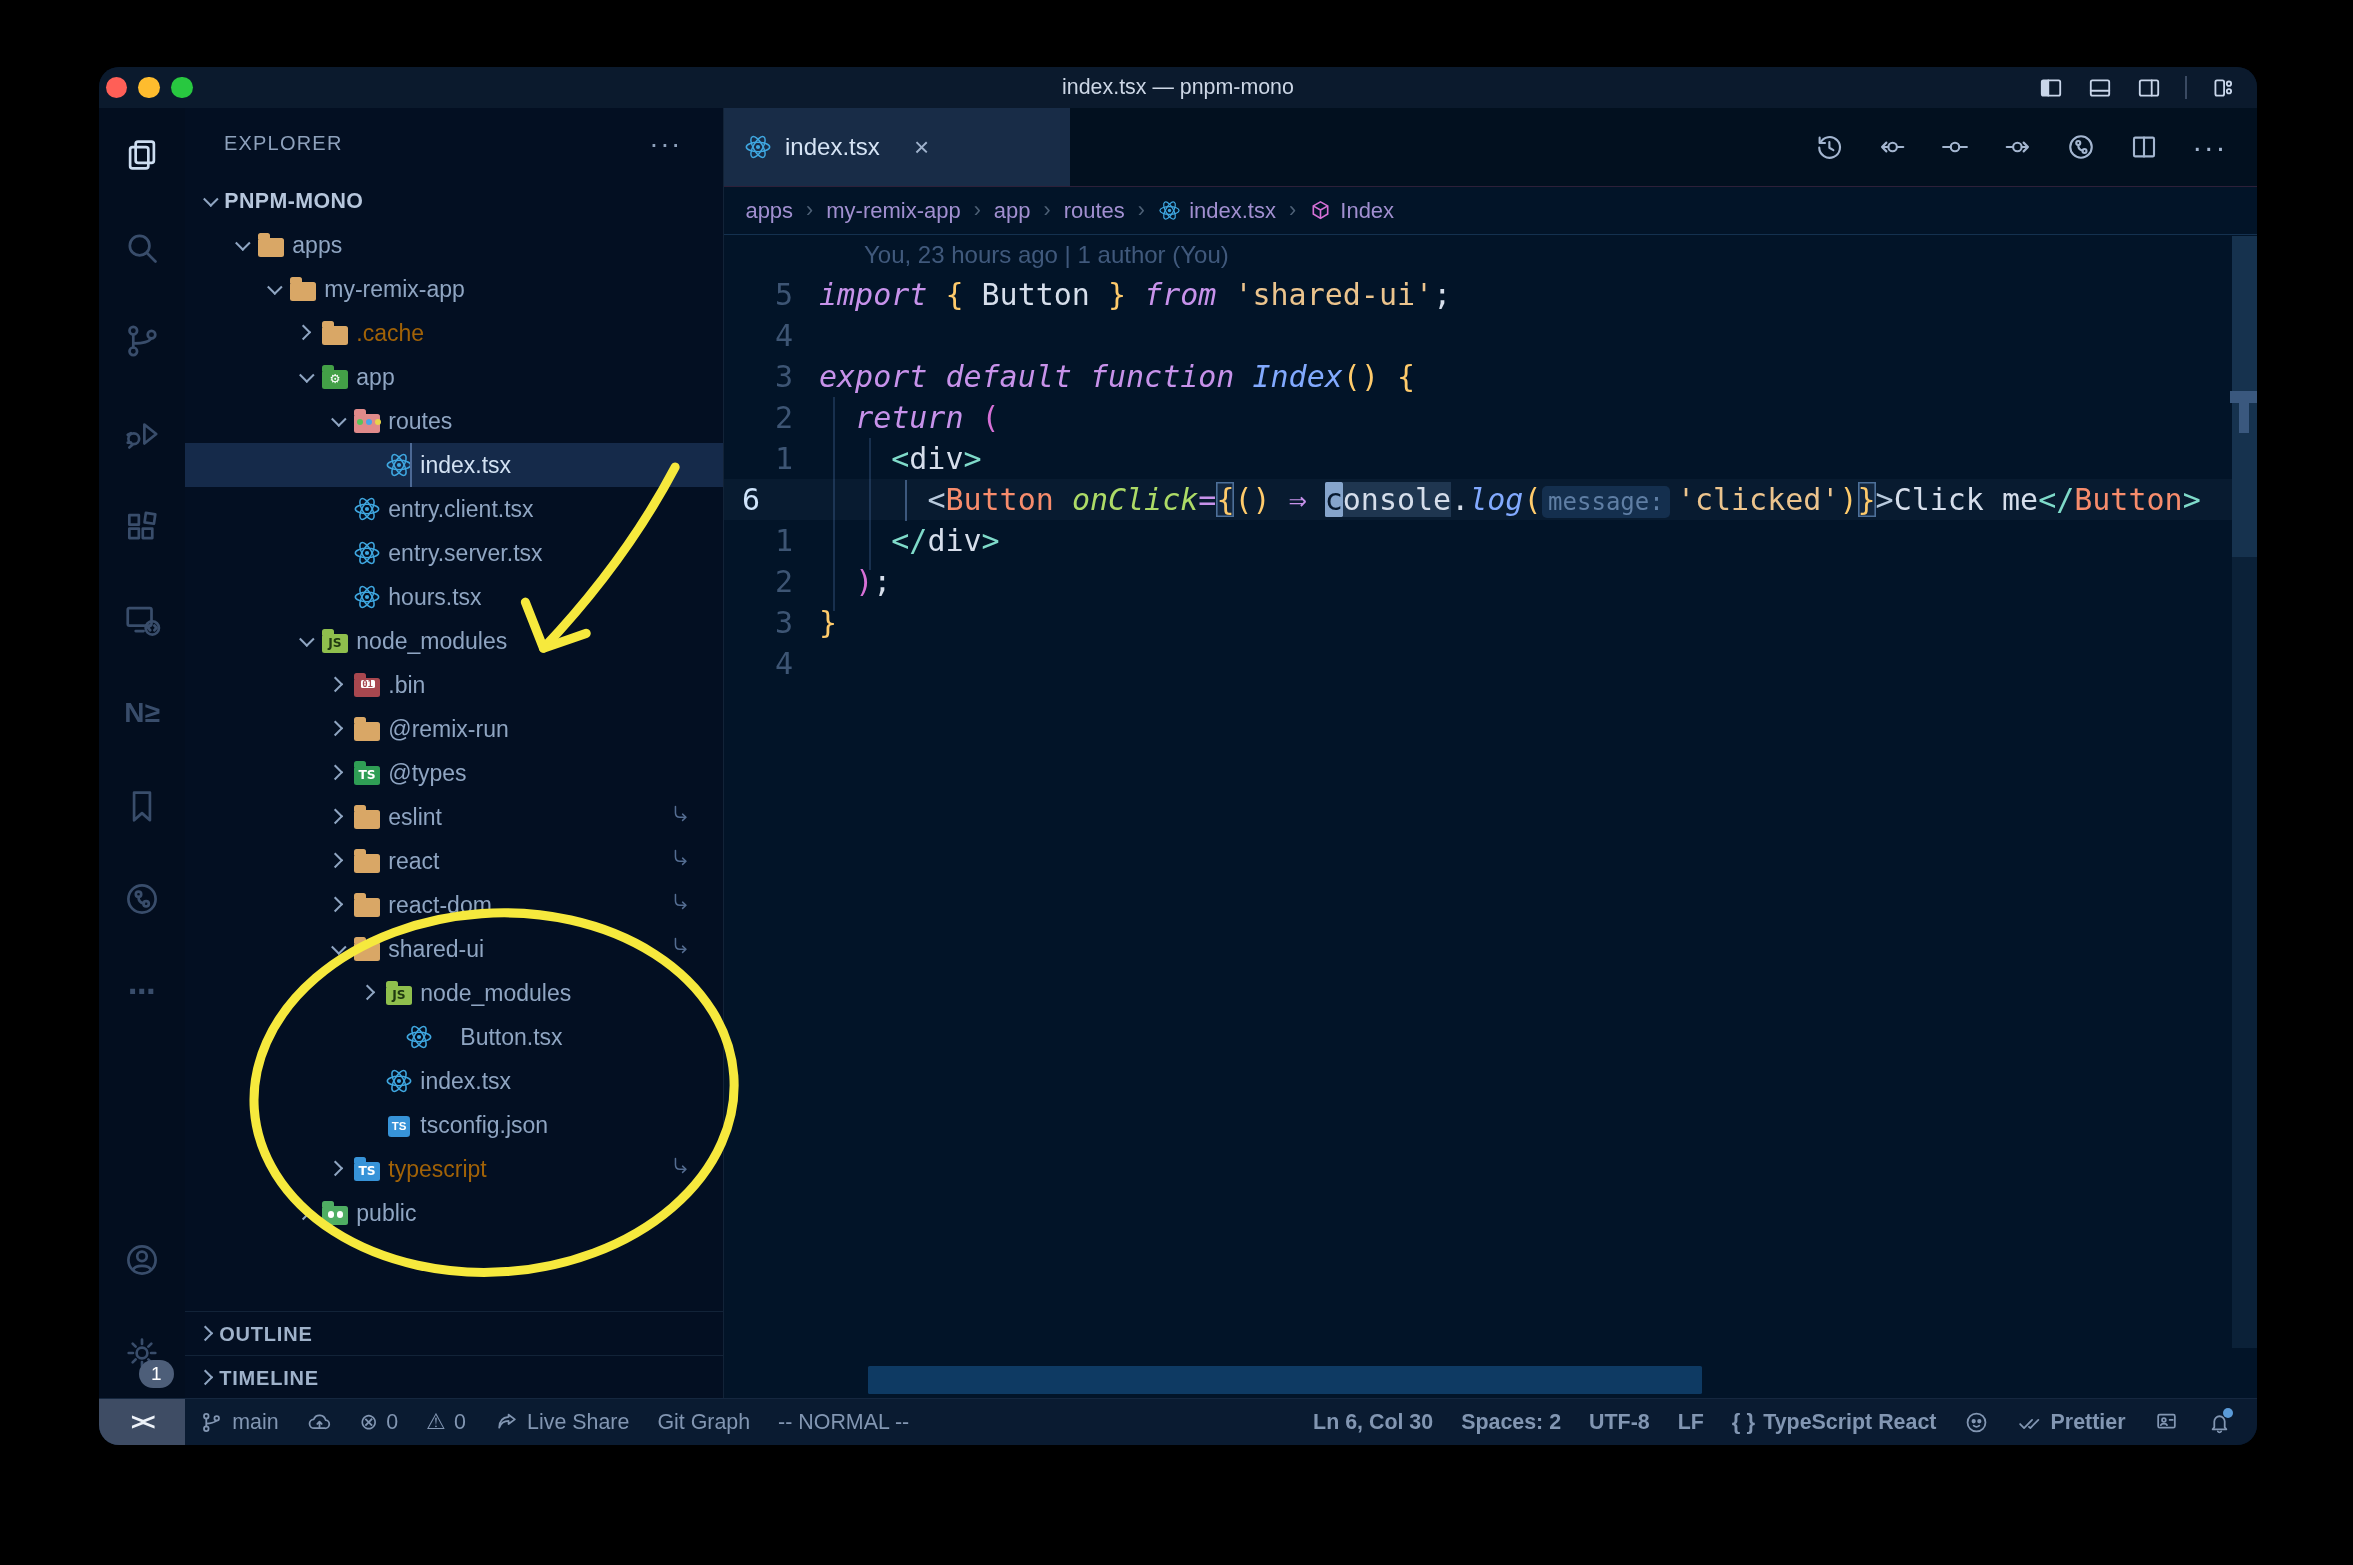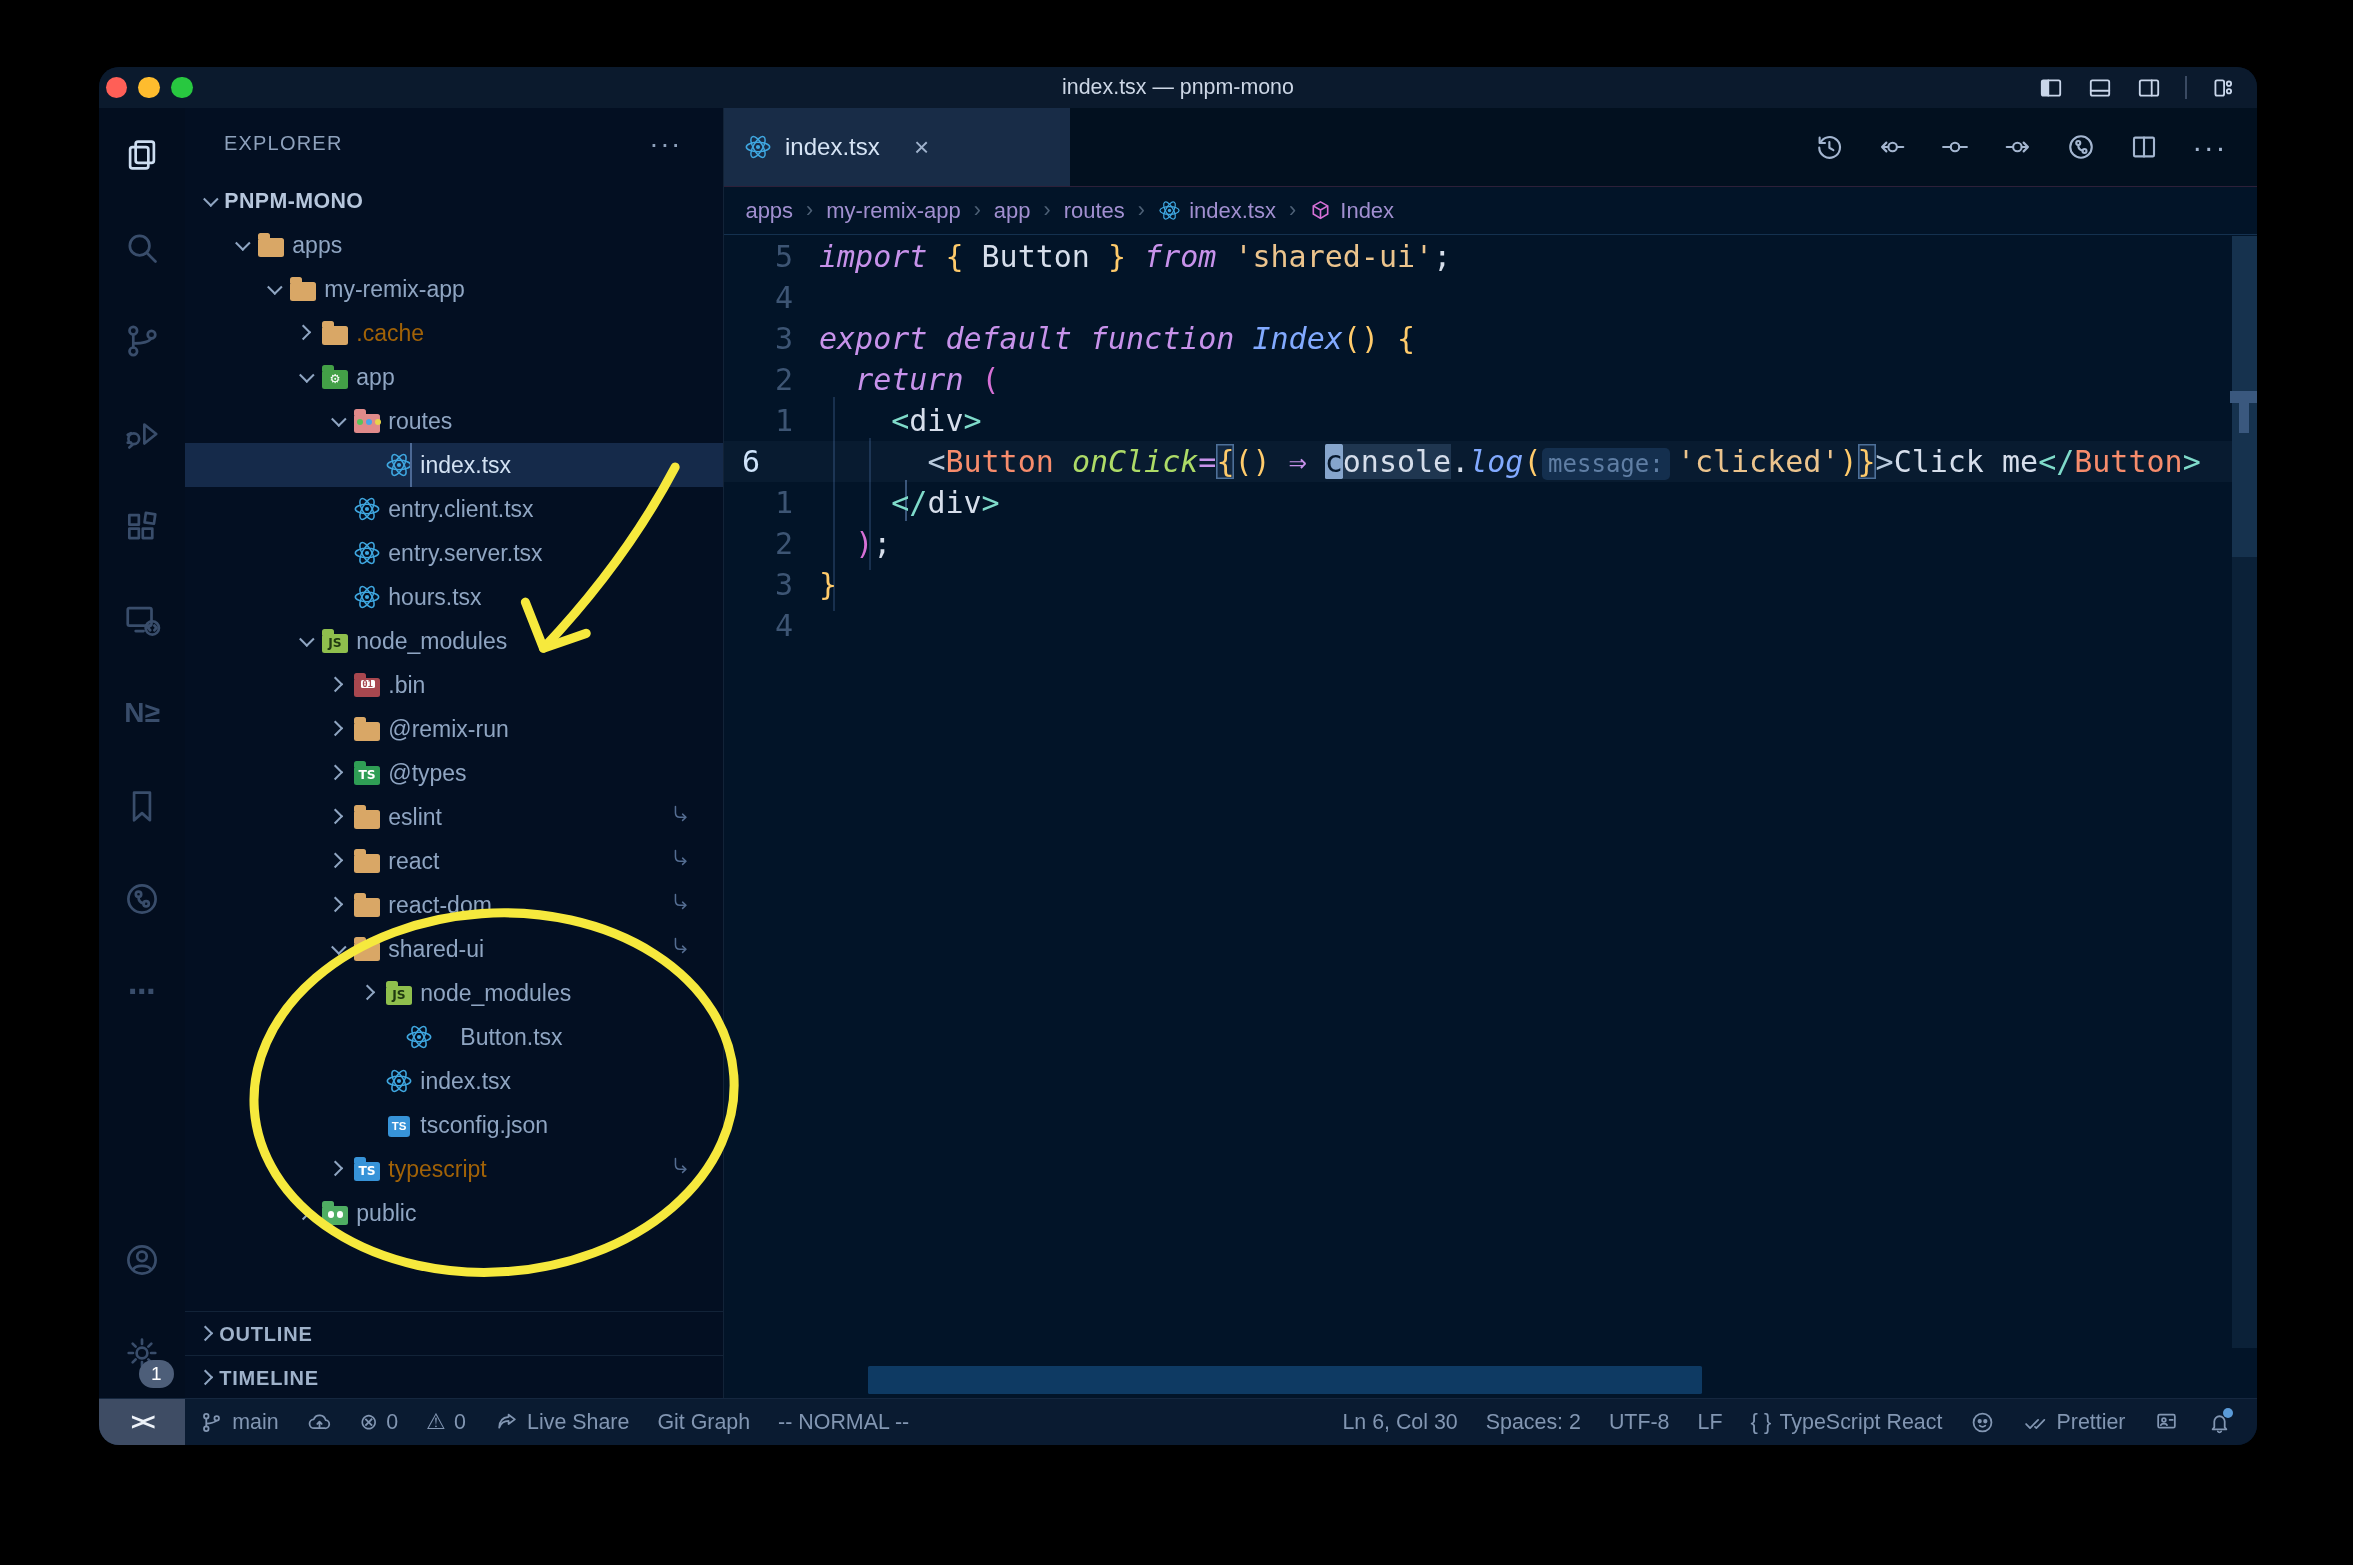--- a/index.html
+++ b/index.html
@@ -100,21 +100,21 @@
   .tmark-v{position:absolute;left:6.6px;top:166px;width:10.7px;height:31px;background:#3a587e;}
   .hscroll{position:absolute;left:144px;top:1258px;width:834px;height:28px;background:#0e3a63;border-radius:1.6px;}
   
   .statusbar{position:absolute;left:0;bottom:0;width:100%;height:46px;background:#0a1b31;border-top:0.8px solid #15273f;
     display:flex;align-items:center;color:#8296b2;font-size:21.4px;}
   .sb-item{display:flex;align-items:center;gap:8.2px;padding:0 14px;height:100%;}
   .sb-item svg{width:25px;height:25px;}
   .sb-item .tico{font-size:22px;}
   .remote{width:86px;height:100%;background:#3e4c64;color:#eef3fa;display:flex;align-items:center;justify-content:center;
     font-size:23px;letter-spacing:-2.5px;font-weight:bold;flex:none;padding:0;}
-  .sb-right{margin-left:auto;display:flex;align-items:flex-end;padding-right:11.5px;}
+  .sb-right{margin-left:auto;display:flex;align-items:flex-end;padding-right:11.5px;font-weight:bold;}
   .belldot{position:relative;}
   .belldot::after{content:"";position:absolute;right:-1.6px;top:-1.6px;width:10px;height:10px;border-radius:50%;background:#5b9bd8;}
   .annot{position:absolute;left:0;top:0;width:100%;height:100%;pointer-events:none;z-index:60;}
 </style>
 </head>
 <body>
 
 <div class="window">
 
   <div class="titlebar">
@@ -643,20 +643,21 @@
             </svg>
           </span>
           <span>Index</span>
         </span>
       </div>
 
     <div class="code">
       <span class="iguide" style="left:109px;top:161px;height:214px"></span>
       <span class="iguide" style="left:145px;top:202px;height:132px"></span>
       <span class="iguide hot" style="left:181px;top:244px;height:41px"></span>
+      <div class="blame">You, 23 hours ago | 1 author (You)</div>
       <div>
           <div class="cl"><span class="gut">5</span><span class="ctext"><span class="kw">import</span><span class="fg"> </span><span class="b1">{</span><span class="fg"> </span><span class="fg">Button</span><span class="fg"> </span><span class="b1">}</span><span class="fg"> </span><span class="kw">from</span><span class="fg"> </span><span class="str">'shared-ui'</span><span class="fg">;</span></span></div>
           <div class="cl"><span class="gut">4</span><span class="ctext"></span></div>
           <div class="cl"><span class="gut">3</span><span class="ctext"><span class="kw">export</span><span class="fg"> </span><span class="kw">default</span><span class="fg"> </span><span class="kw">function</span><span class="fg"> </span><span class="fn">Index</span><span class="b1">(</span><span class="b1">)</span><span class="fg"> </span><span class="b1">{</span></span></div>
           <div class="cl"><span class="gut">2</span><span class="ctext"><span class="fg">  </span><span class="kw">return</span><span class="fg"> </span><span class="b2">(</span></span></div>
           <div class="cl"><span class="gut">1</span><span class="ctext"><span class="fg">    </span><span class="tagp">&lt;</span><span class="tagn">div</span><span class="tagp">&gt;</span></span></div>
           <div class="cl current"><span class="gut curn">6</span><span class="ctext"><span class="fg">      </span><span class="tagb">&lt;</span><span class="comp">Button</span><span class="fg"> </span><span class="attr">onClick</span><span class="op">=</span><span class="b1 mb">{</span><span class="b1">(</span><span class="b1">)</span><span class="fg"> </span><span class="kw">⇒</span><span class="fg"> </span><span class="cur">c</span><span class="fg whl">onsole</span><span class="fg">.</span><span class="fn">log</span><span class="b1">(</span><span class="inlay">message:</span><span class="str">'clicked'</span><span class="b1">)</span><span class="b1 mb">}</span><span class="tagb">&gt;</span><span class="fg">Click me</span><span class="tagp">&lt;/</span><span class="comp">Button</span><span class="tagp">&gt;</span></span></div>
           <div class="cl"><span class="gut">1</span><span class="ctext"><span class="fg">    </span><span class="tagp">&lt;/</span><span class="tagn">div</span><span class="tagp">&gt;</span></span></div>
           <div class="cl"><span class="gut">2</span><span class="ctext"><span class="fg">  </span><span class="b2">)</span><span class="fg">;</span></span></div>
           <div class="cl"><span class="gut">3</span><span class="ctext"><span class="b1">}</span></span></div>

